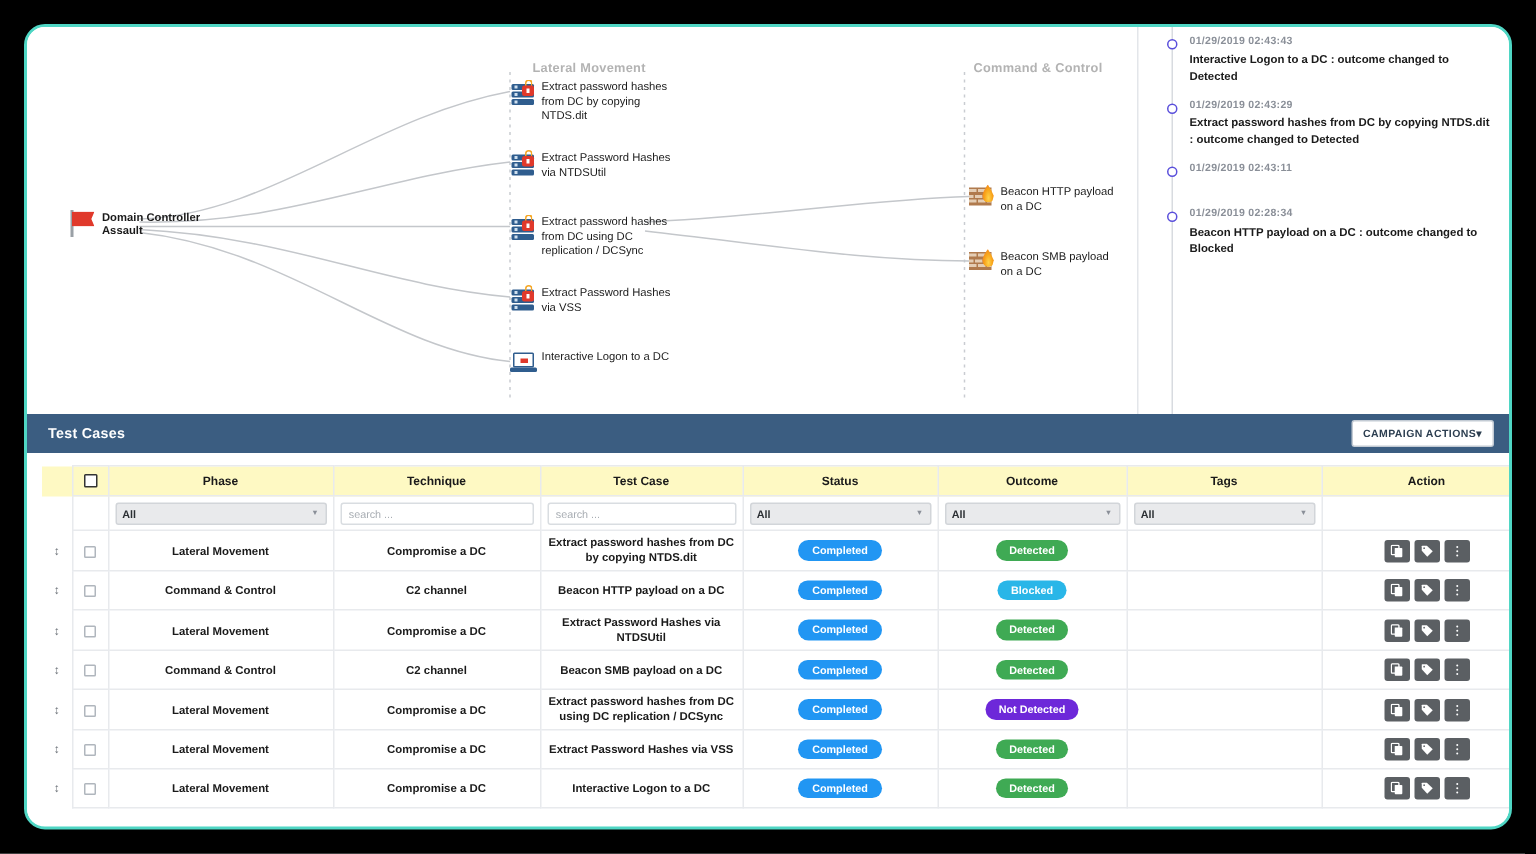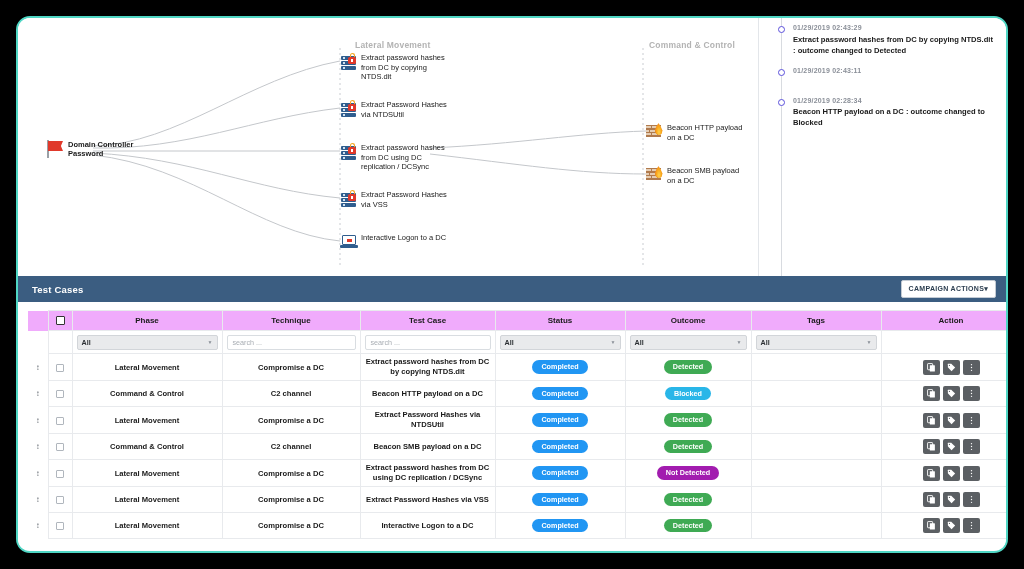--- a/index.html
+++ b/index.html
@@ -187,21 +187,21 @@
     border: 1px solid #e8eaed;
     font-size: 7.6px;
     color: #1a1a1a;
     text-align: center;
     vertical-align: middle;
   }
   table.tc-table th {
     font-weight: bold;
     height: 20px;
     font-size: 8px;
-    background: #f0abfc;
+    background: #fef9c3;
     margin-left: 28px;
   }
   .col-drag { width: 20px; }
   .col-chk { width: 24px; }
   .col-phase { width: 150px; }
   .col-tech { width: 138px; }
   .col-case { width: 135px; }
   .col-status { width: 130px; }
   .col-outcome { width: 126px; }
   .col-tags { width: 130px; }
@@ -298,21 +298,21 @@
 
       <div class="phase-label" style="left:337px; top:22px;">Lateral Movement</div>
       <div class="phase-label" style="left:631px; top:22px;">Command &amp; Control</div>
 
       <div class="root-node" style="left:26px; top:120px;">
         <span class="ico-flag">
           <span class="pole"></span>
             <span class="cloth"></span>
         </span>
         <span class="root-label">
-          <span>Domain Controller</span><br><span>Password</span>
+          <span>Domain Controller</span><br><span>Assault</span>
         </span>
       </div>
 
       <div class="node" style="left:322px; top:34px;">
         <span class="node-icon ico-server">
           <span class="bar b1"></span>
             <span class="bar b2"></span>
             <span class="bar b3"></span>
           <span class="dot" style="top:5.2px"></span>
             <span class="dot" style="top:10.2px"></span>
@@ -409,20 +409,25 @@
           <span class="brick" style="left:12px; top:11px; width:3px;"></span>
           <span class="flame"></span>
         </span>
         <span class="node-label" style="max-width:82px">Beacon SMB payload on a DC</span>
       </div>
     </div>
 
     <div class="timeline-pane">
       <div class="tl-axis"></div>
 
+      <div class="tl-item">
+        <span class="tl-dot"></span>
+        <div class="tl-time">01/29/2019 02:43:43</div>
+        <div class="tl-text">Interactive Logon to a DC : outcome changed to Detected</div>
+      </div>
       <div class="tl-item">
         <span class="tl-dot"></span>
         <div class="tl-time">01/29/2019 02:43:29</div>
         <div class="tl-text">Extract password hashes from DC by copying NTDS.dit : outcome changed to Detected</div>
       </div>
       <div class="tl-item">
         <span class="tl-dot"></span>
         <div class="tl-time">01/29/2019 02:43:11</div>
       </div>
       <div class="tl-item">
@@ -659,21 +664,21 @@
               </div>
             </td>
           </tr>
           <tr class="data-row">
             <td style="border:none"><span class="drag-handle">↕</span></td>
             <td><span class="row-chk"></span></td>
             <td>Lateral Movement</td>
             <td>Compromise a DC</td>
             <td class="cell-case">Extract password hashes from DC using DC replication / DCSync</td>
             <td><span class="badge" style="background:#2196f3">Completed</span></td>
-            <td><span class="badge" style="background:#a21caf">Not Detected</span></td>
+            <td><span class="badge" style="background:#6d28d9">Not Detected</span></td>
             <td></td>
             <td>
               <div class="act-group">
                 <span class="act-btn">
                   <span>
                     <svg width="9" height="9" viewBox="0 0 16 16">
                       <rect x="1" y="1" width="9" height="11" rx="1" fill="none" stroke="#fff" stroke-width="1.6"></rect>
                       <path d="M5 4h8a1 1 0 0 1 1 1v9a1 1 0 0 1-1 1H6a1 1 0 0 1-1-1z" fill="#fff"></path>
                     </svg>
                   </span>

